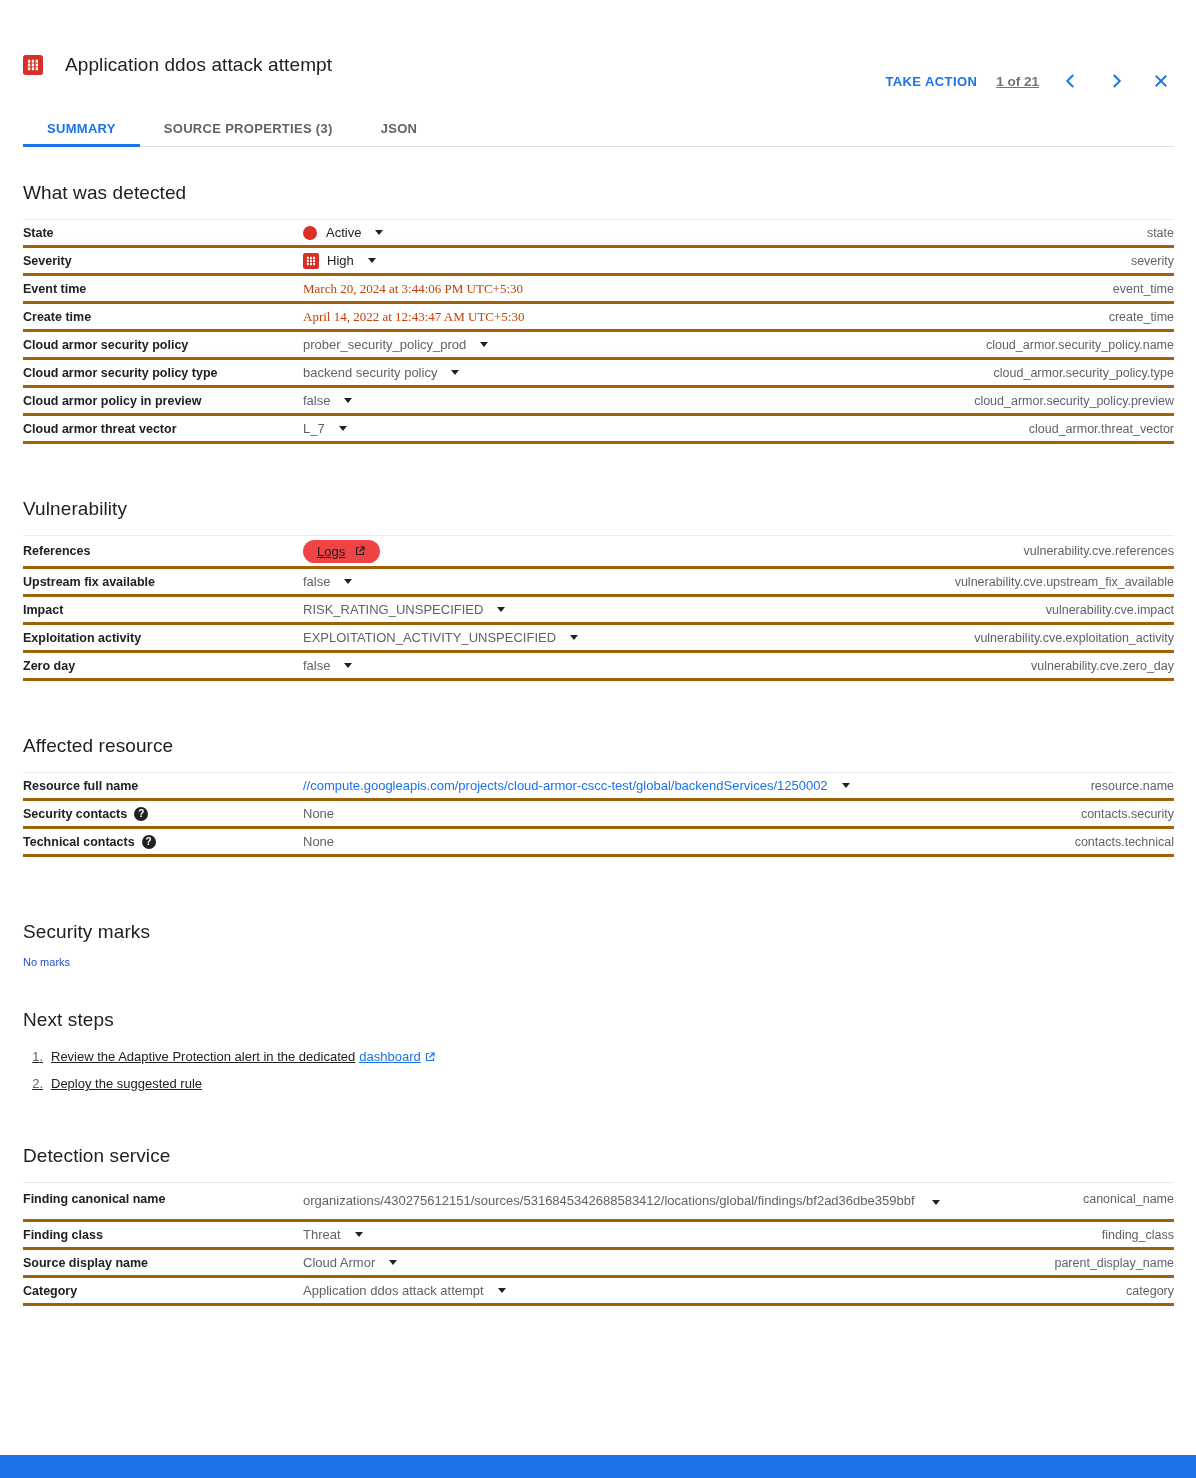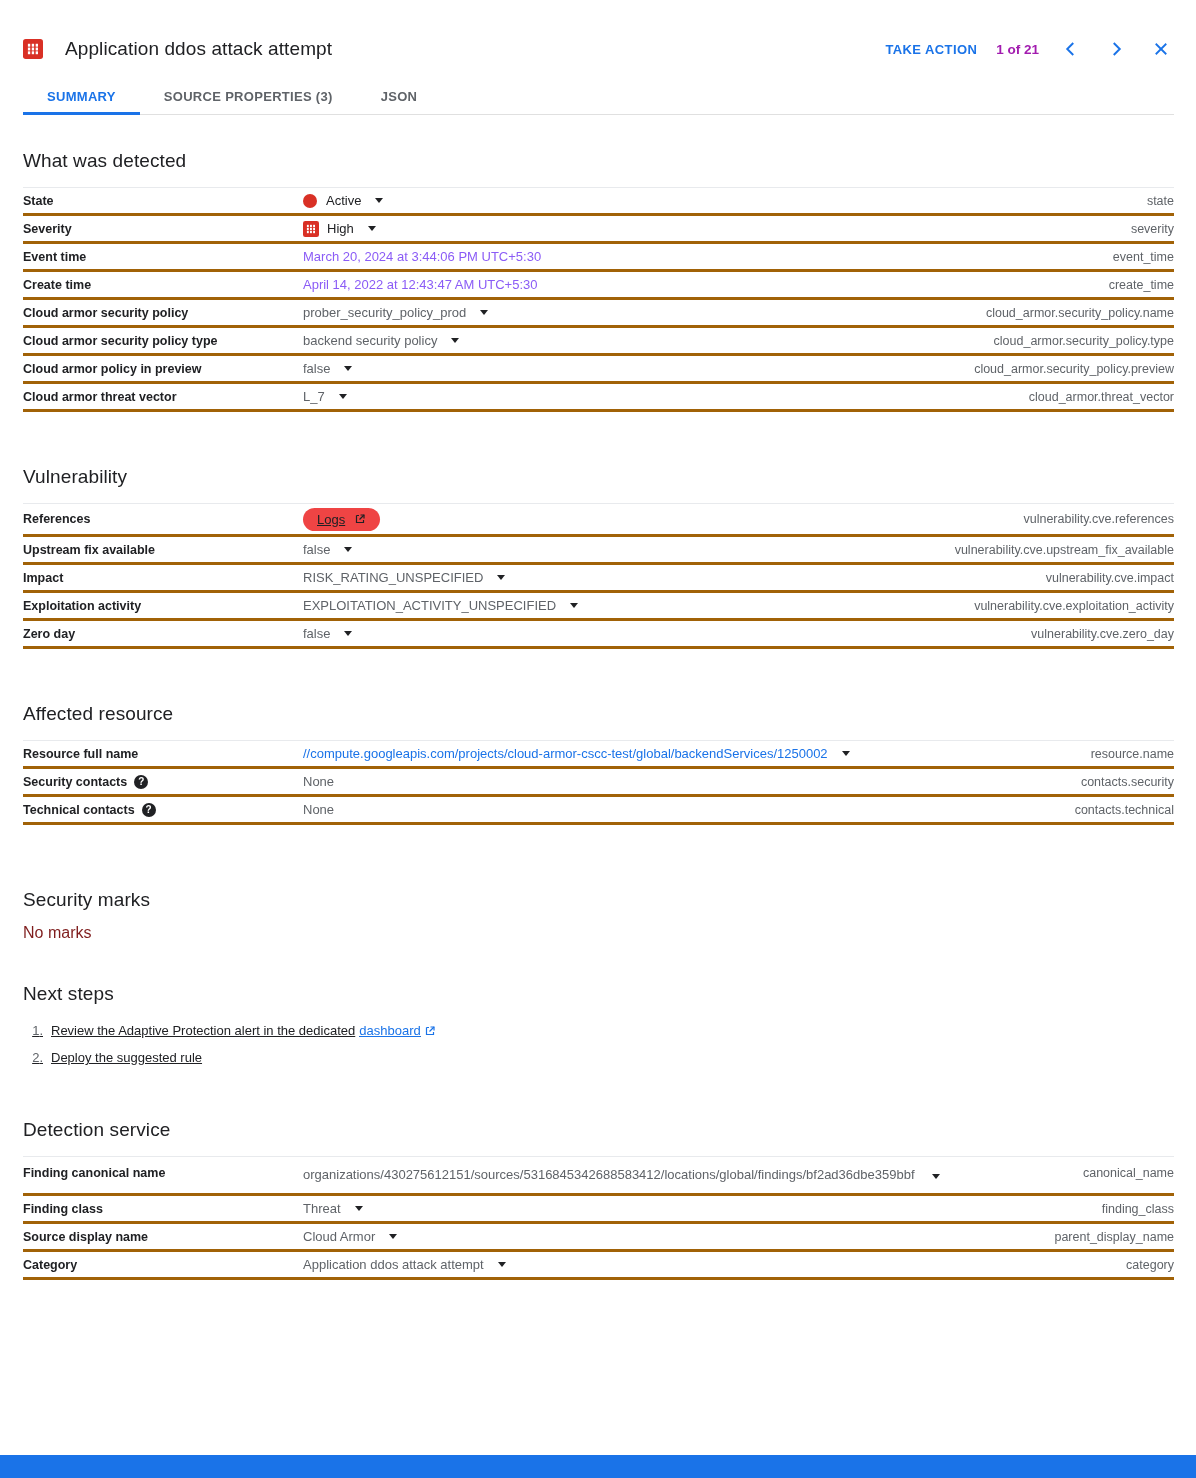--- a/index.html
+++ b/index.html
@@ -8,61 +8,61 @@
     width:1196px; height:1478px; margin:0 auto; position:relative;
     font-family:"Liberation Sans","DejaVu Sans",sans-serif;
     font-size:13px; color:#202124;
   }
   .page { padding:0 22px 0 23px; }
 
   
   .hdr { display:flex; align-items:center; padding-top:36px; }
   .hdr-icon { width:20px; height:20px; margin-right:22px; flex-shrink:0; }
   .hdr-title { font-size:19px; font-weight:400; color:#202124; letter-spacing:.1px; }
-  .hdr-right { margin-left:auto; display:flex; align-items:center; gap:19px; }
+  .hdr-right { margin-left:auto; display:flex; align-items:center; gap:19px;margin-top:32px; }
   .take-action { color:#1a73e8; font-weight:700; font-size:13px; letter-spacing:.4px; cursor:pointer; background:none; border:none; font-family:inherit; }
-  .pager-count { font-weight:700; font-size:13.5px; color:#a21caf; }
+  .pager-count { font-weight:700; font-size:13.5px; color:#737373;text-decoration:underline; }
   .nav-btn { background:none; border:none; cursor:pointer; display:flex; align-items:center; padding:4px; }
 
   
   .tabs { display:flex; margin-top:16px; border-bottom:1px solid #e0e0e0; }
   .tab { padding:0 24px; height:36px; display:flex; align-items:center; font-size:13px;
          font-weight:700; letter-spacing:.3px; color:#5f6368; cursor:pointer;
          border:none; background:none; font-family:inherit; position:relative; }
   .tab.active { color:#1a73e8; }
   .tab.active::after { content:""; position:absolute; left:0; right:0; bottom:-1px; height:3px; background:#1a73e8; }
 
   
   .section { margin-top:54px; }
   .section-title { font-size:19px; font-weight:500; color:#202124; letter-spacing:.1px; margin-bottom:15px; }
   .rows { border-top:1px solid #e8eaed; }
   .row { display:flex; align-items:center; min-height:28px; padding:3px 0; border-bottom:3px solid #a16207;justify-content:flex-end; }
   .lbl { width:280px; flex-shrink:0; font-weight:700; font-size:12.5px; color:#202124; display:flex; align-items:center; }
   .val { flex:1 1 auto; display:flex; align-items:center; color:#5f6368; font-size:13px; min-width:0; }
-  .val.dark { color:#8b5cf6; }
+  .val.dark { color:#c2410c;font-family:Liberation Serif, serif; }
   .fld { margin-left:16px; text-align:right; color:#5f6368; font-size:12.5px; white-space:nowrap; align-self:center; }
 
   .caret { display:inline-block; width:0; height:0; border-left:4.5px solid transparent;
            border-right:4.5px solid transparent; border-top:5px solid #202124;
            margin-left:14px; cursor:pointer; flex-shrink:0; }
   .state-dot { width:14px; height:14px; border-radius:50%; background:#d93025; margin-right:9px; flex-shrink:0; }
   .sev-icon { width:16px; height:16px; margin-right:8px; flex-shrink:0; }
   .status-text { color:#202124; }
 
   .chip { display:inline-flex; align-items:center; gap:6px; background:#ef4444; border:none;
           border-radius:13px; padding:4px 14px; cursor:pointer; font-family:inherit; font-size:13px; color:#202124; }
   .chip .chip-label { text-decoration:underline; }
   .link { color:#1a73e8; text-decoration:none; cursor:pointer; }
   .wrapval { max-width:638px; overflow-wrap:anywhere; line-height:22px; display:inline; }
 
   .help-icon { width:14px; height:14px; border-radius:50%; background:#202124; color:#fff;
                font-size:10px; font-weight:700; display:inline-flex; align-items:center;
                justify-content:center; margin-left:7px; flex-shrink:0; cursor:pointer; }
 
-  .plain-note { font-size:16px; color:#7f1d1d; }
+  .plain-note { font-size:11px; color:#1d4ed8; }
 
   
   ol.steps { margin-top:18px; list-style:none; counter-reset:step; }
   ol.steps li { counter-increment:step; display:flex; align-items:center; margin-bottom:12px; font-size:13px; color:#202124;text-decoration:underline; }
   ol.steps li::before { content:counter(step) "."; color:#5f6368; width:20px; margin-right:8px; text-align:right; flex-shrink:0; }
   ol.steps .link { text-decoration:underline; margin-left:4px; }
   .ext-icon { margin-left:3px; flex-shrink:0; }
 
   
   .bottom-bar { position:absolute; left:0; right:0; bottom:0; height:23px; background:#1a73e8; }

